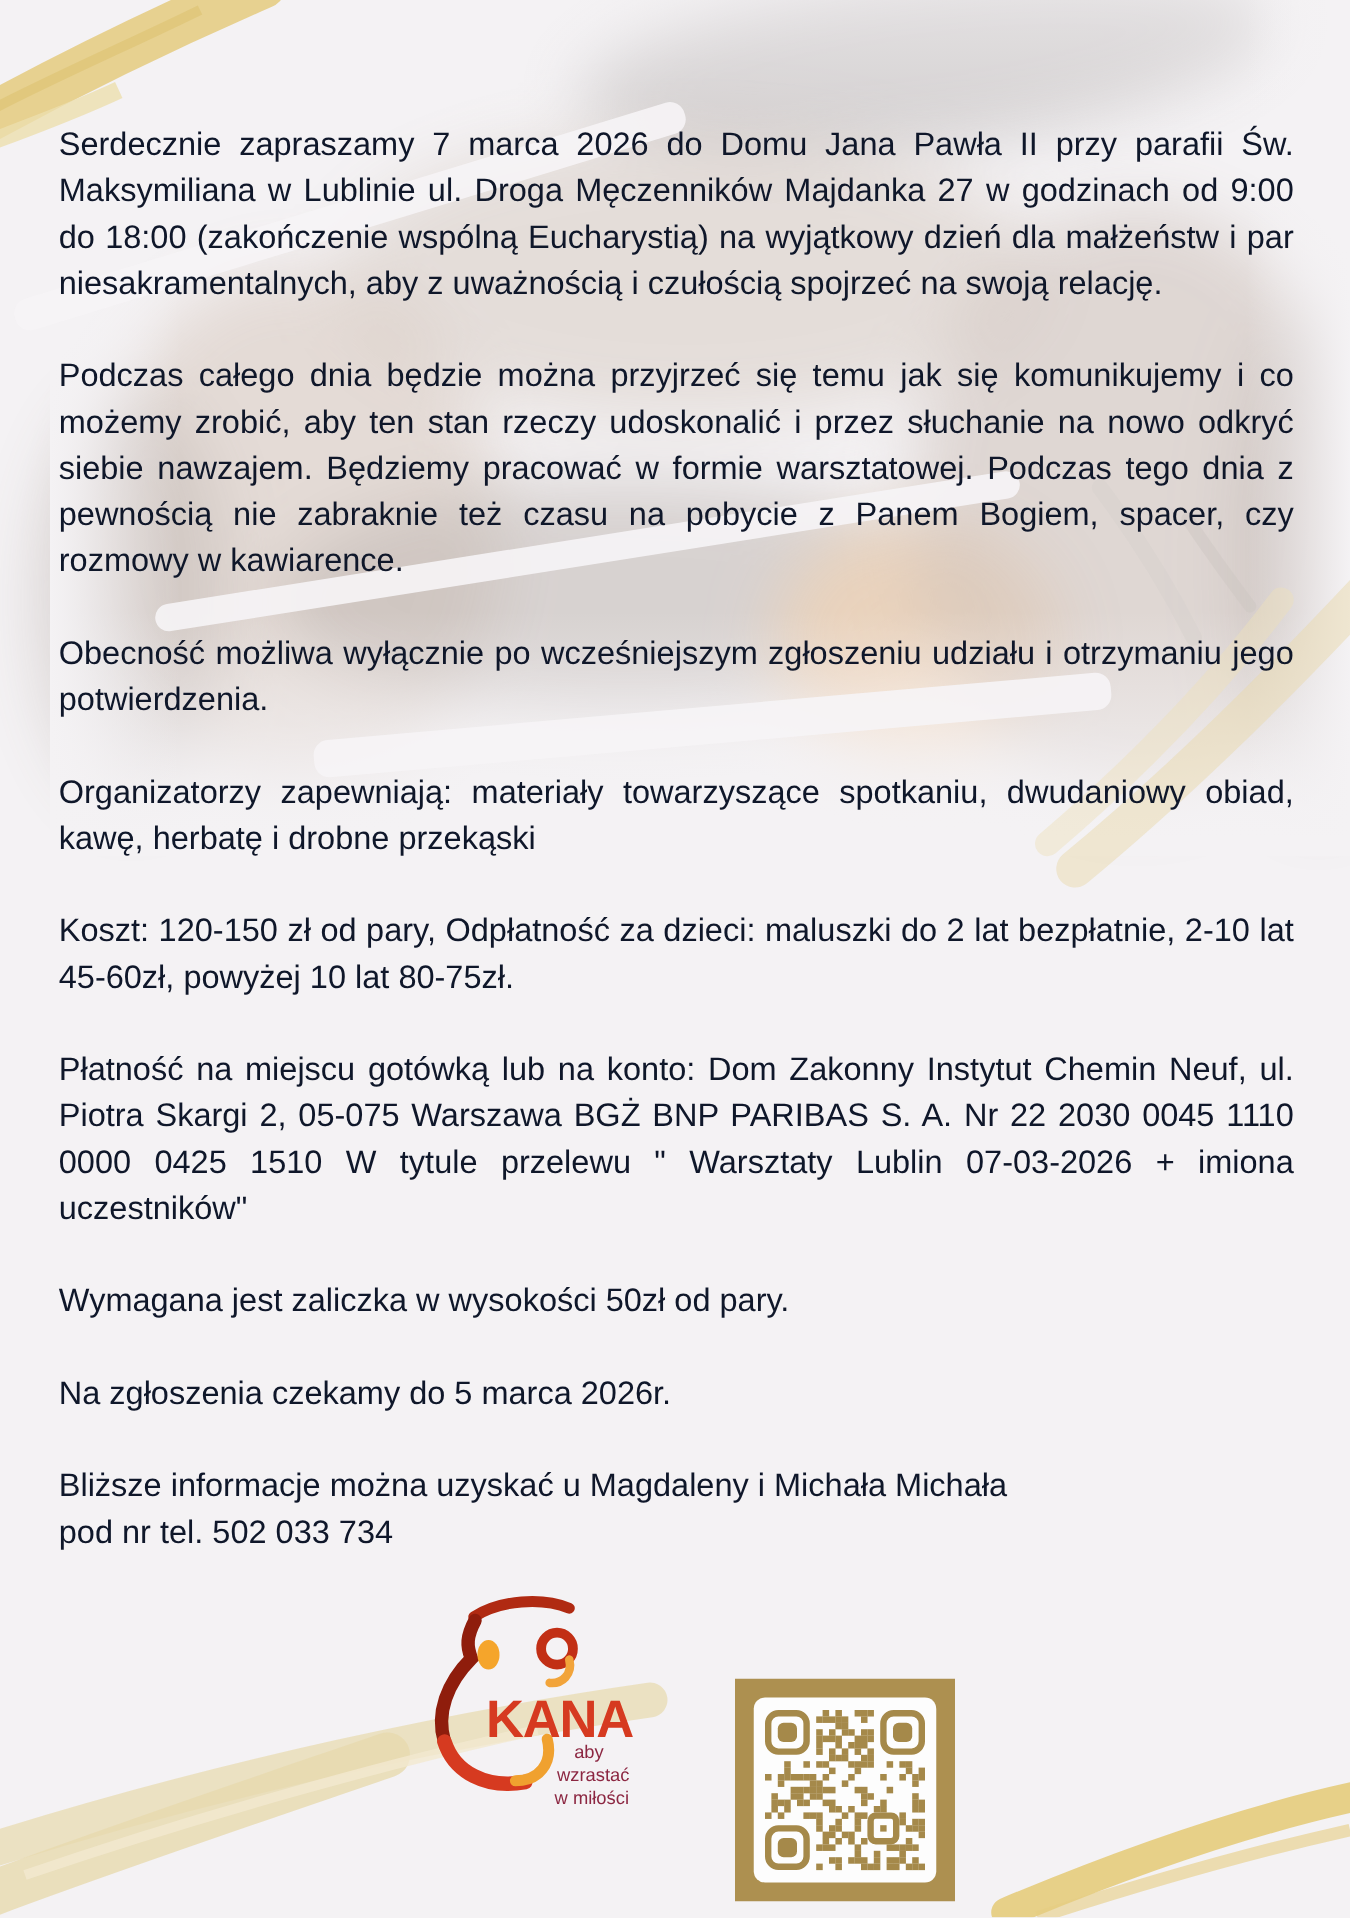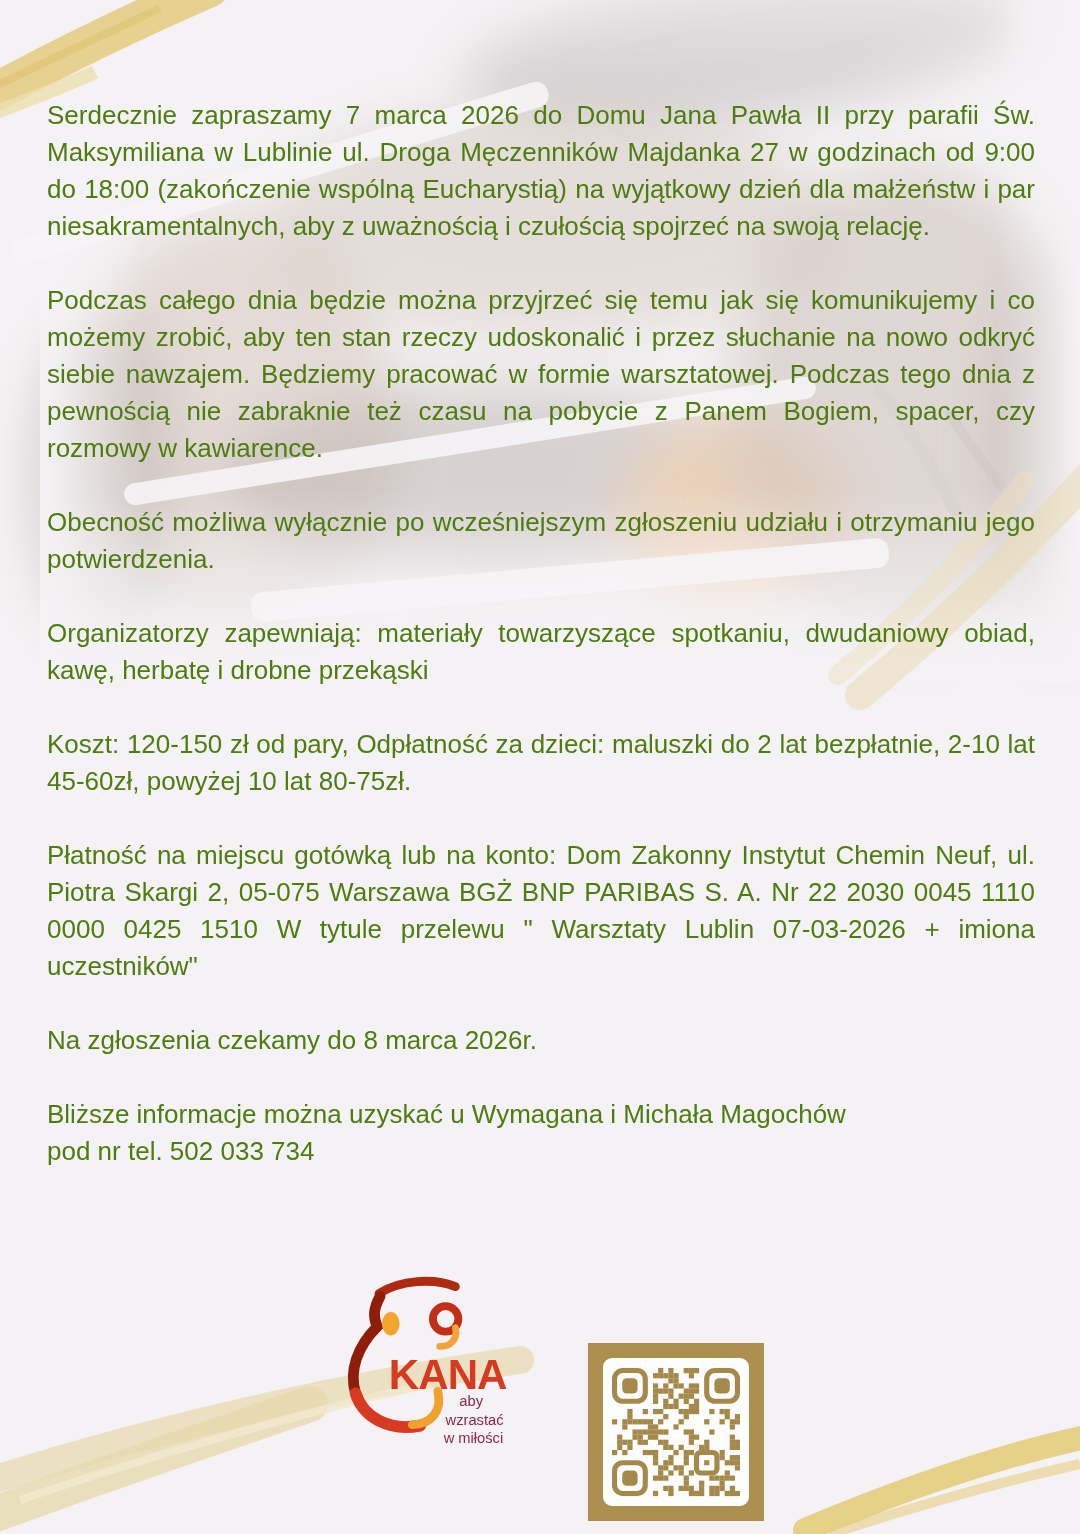--- a/index.html
+++ b/index.html
@@ -28,21 +28,21 @@
   .streak{position:absolute;background:rgba(246,244,246,.9);border-radius:12px;pointer-events:none;}
   .s1{left:0px;top:160px;width:560px;height:26px;transform:rotate(-17deg);}
   .s2{left:120px;top:430px;width:700px;height:22px;transform:rotate(-9deg);}
   .s3{left:250px;top:565px;width:640px;height:30px;transform:rotate(-5deg);}
   
   .stroke-svg{position:absolute;pointer-events:none;}
   
   .content{
     position:absolute;left:0;top:0;width:1080px;
     padding:97px 45px 0 47px;box-sizing:border-box;
-    color:#4d7c0f;font-size:26px;line-height:37px;
+    color:#0f172a;font-size:26px;line-height:37px;
   }
   .content p{margin:0 0 37px 0;text-align:justify;}
   .content p.no-justify{text-align:left;}
   
   .logo{position:absolute;left:338px;top:1268px;width:180px;height:186px;}
   .qr-frame{position:absolute;left:588px;top:1343px;width:176px;height:178px;background:#ad9050;}
   .qr-inner{position:absolute;left:15px;top:15px;right:15px;bottom:15px;background:#fdfdfd;border-radius:9px;padding:9px;box-sizing:border-box;}
   .qr-inner svg{display:block;width:100%;height:100%;}
 </style>
 </head>
@@ -89,23 +89,24 @@
     <path d="M 290,56 C 210,74 120,100 40,126" stroke="#e6cd82" stroke-width="10" fill="none" opacity="0.6"></path>
   </svg>
 
   <div class="content">
     <p>Serdecznie zapraszamy 7 marca 2026 do Domu Jana Pawła II przy parafii Św. Maksymiliana w Lublinie ul. Droga Męczenników Majdanka 27 w godzinach od 9:00 do 18:00 (zakończenie wspólną Eucharystią) na wyjątkowy dzień dla małżeństw i par niesakramentalnych, aby z uważnością i czułością spojrzeć na swoją relację.</p>
     <p>Podczas całego dnia będzie można przyjrzeć się temu jak się komunikujemy i co możemy zrobić, aby ten stan rzeczy udoskonalić i przez słuchanie na nowo odkryć siebie nawzajem. Będziemy pracować w formie warsztatowej. Podczas tego dnia z pewnością nie zabraknie też czasu na pobycie z Panem Bogiem, spacer, czy rozmowy w kawiarence.</p>
     <p>Obecność możliwa wyłącznie po wcześniejszym zgłoszeniu udziału i otrzymaniu jego potwierdzenia.</p>
     <p>Organizatorzy zapewniają: materiały towarzyszące spotkaniu, dwudaniowy obiad, kawę, herbatę i drobne przekąski</p>
     <p>Koszt: 120-150 zł od pary, Odpłatność za dzieci: maluszki do 2 lat bezpłatnie, 2-10 lat 45-60zł, powyżej 10 lat 80-75zł.</p>
     <p>Płatność na miejscu gotówką lub na konto: Dom Zakonny Instytut Chemin Neuf, ul. Piotra Skargi 2, 05-075 Warszawa BGŻ BNP PARIBAS S. A. Nr 22 2030 0045 1110 0000 0425 1510 W tytule przelewu " Warsztaty Lublin 07-03-2026 + imiona uczestników"</p>
-    <p>Na zgłoszenia czekamy do 8 marca 2026r.</p>
+    <p>Wymagana jest zaliczka w wysokości 50zł od pary.</p>
+    <p>Na zgłoszenia czekamy do 5 marca 2026r.</p>
     <p class="no-justify">
-      <span>Bliższe informacje można uzyskać u Wymagana i Michała Magochów</span><br>
+      <span>Bliższe informacje można uzyskać u Magdaleny i Michała Michała</span><br>
       <span>pod nr tel. 502 033 734</span>
     </p>
   </div>
 
   <div class="logo">
     <svg width="180" height="186" viewBox="0 0 180 190">
 
       <path d="M 40,26 C 62,12 96,10 118,19" stroke="#b02a12" stroke-width="9" fill="none" stroke-linecap="round"></path>
 
       <path d="M 41,29 C 34,42 34,50 38,60 C 18,80 9,105 16,128" stroke="#8f1d0c" stroke-width="11" fill="none" stroke-linecap="round"></path>

